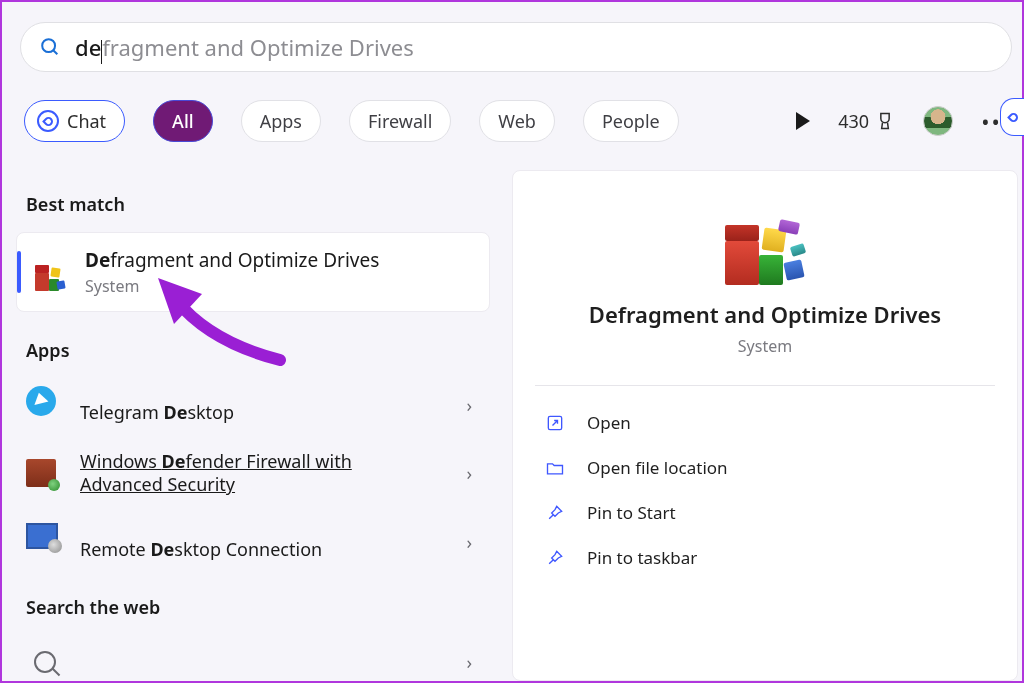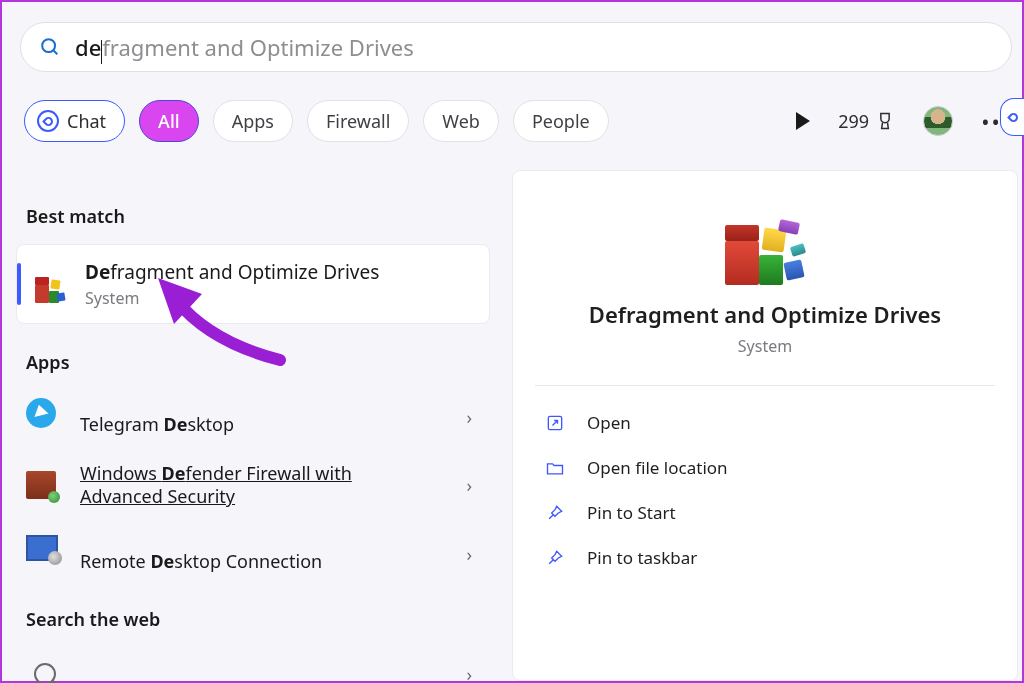--- a/index.html
+++ b/index.html
@@ -10,44 +10,44 @@
   .search-bar { position: absolute; left: 18px; top: 20px; right: 10px; height: 50px;
                 background: #ffffff; border: 1px solid #e0e0e4; border-radius: 28px;
                 display: flex; align-items: center; padding: 0 18px; }
   .search-icon { width: 22px; height: 22px; stroke: #1a6fd6; stroke-width: 2.2; fill: none; }
   .search-text { margin-left: 14px; font-size: 22px; color: #8d8d92; font-weight: 400; }
   .search-typed { color: #1a1a1a; font-weight: 500; }
   .caret { display:inline-block; width:0; border-left: 1px solid #1a1a1a; height: 24px; vertical-align: middle; margin: 0 0 -4px 0;}
 
   
   .filter-row { position: absolute; left: 22px; top: 96px; right: 10px; height: 46px;
-                display: flex; align-items: center; gap: 14px; }
+                display: flex; align-items: center; gap: 28px; }
   .pill { height: 42px; display: inline-flex; align-items: center; padding: 0 18px;
           border-radius: 22px; font-size: 18px; color: #3f3f44; background: #ffffff;
           border: 1px solid #e1e1e6; cursor: pointer; }
   .pill-chat { border: 1.5px solid #3b5bff; color: #2d2d2d; background: #fff; padding-left:12px; gap:8px;}
   .bing-icon { width:22px; height:22px; border-radius:50%; border:2px solid #3b5bff; display:inline-flex; align-items:center; justify-content:center; }
   .bing-icon-inner { width:9px; height:9px; border:2px solid #3b5bff; border-radius:50% 50% 50% 0; transform: rotate(45deg); }
-  .pill-all { background: #d946ef; color: #ffffff; border-color: #4a49d6; font-weight:500;}
+  .pill-all { background: #701a75; color: #ffffff; border-color: #4a49d6; font-weight:500;}
   .row-spacer { flex:1; }
   .row-extra { display:flex; align-items:center; gap:28px; }
   .play-triangle { width:0; height:0; border-left:14px solid #1a1a1a; border-top:9px solid transparent; border-bottom:9px solid transparent; cursor:pointer;}
   .points { font-size:18px; color:#2d2d2d; display:flex; align-items:center; gap:6px;}
   .badge-icon { width:20px; height:20px; stroke:#2d2d2d; stroke-width:1.8; fill:none; }
   .avatar { width:30px; height:30px; border-radius:50%; background:
             radial-gradient(circle at 50% 35%, #d7b58c 0 32%, transparent 33%),
             linear-gradient(#2c5c2c,#2c5c2c) 0 60%/100% 40% no-repeat,
             #7fb77f; border:1px solid #d0d0d0; cursor:pointer;}
   .dots { font-size:22px; letter-spacing:2px; color:#2d2d2d; cursor:pointer; }
   .chat-bubble { position:absolute; right:-4px; top:96px; width:26px; height:38px;
                  border-radius: 14px 0 0 14px; border:1.5px solid #3b5bff; border-right:none;
                  display:flex; align-items:center; justify-content:center; background:#fff;}
 
   
-  .left-col { position: absolute; left: 10px; top: 180px; width: 482px; bottom: 0; }
+  .left-col { position: absolute; left: 10px; top: 168px; width: 482px; bottom: 0; }
   .section-label { font-size: 18px; font-weight: 600; color: #1a1a1a; padding: 22px 14px 12px 14px; }
   .best-match-item { background: #ffffff; border: 1px solid #eceaf0; border-radius: 8px;
                      margin: 4px 4px 4px 4px; padding: 14px 14px 14px 14px;
                      display: flex; align-items: center; position: relative; cursor:pointer;}
   .blue-accent { position:absolute; left:0; top:18px; bottom:18px; width:4px; background:#3b5bff; border-radius:3px;}
   .item-icon { width:38px; height:38px; margin-right:16px; position:relative; }
   .item-title { font-size: 19px; color: #1a1a1a; }
   .item-sub { font-size: 16px; color: #7a7a80; margin-top:2px;}
   .match b { font-weight:700; }
 
@@ -120,21 +120,21 @@
     <div class="pill">
         <span>Web</span>
       </div>
     <div class="pill">
         <span>People</span>
       </div>
     <div class="row-spacer"></div>
     <div class="row-extra">
       <div class="play-triangle"></div>
       <div class="points">
-        <span>299</span>
+        <span>430</span>
         <svg class="badge-icon" viewBox="0 0 24 24">
           <path d="M7 3h10v6a5 5 0 0 1-10 0V3z"></path>
             <path d="M9 14l-1 7h8l-1-7"></path>
         </svg>
       </div>
       <div class="avatar"></div>
       <div class="dots">•••</div>
     </div>
   </div>
   <div class="chat-bubble">

